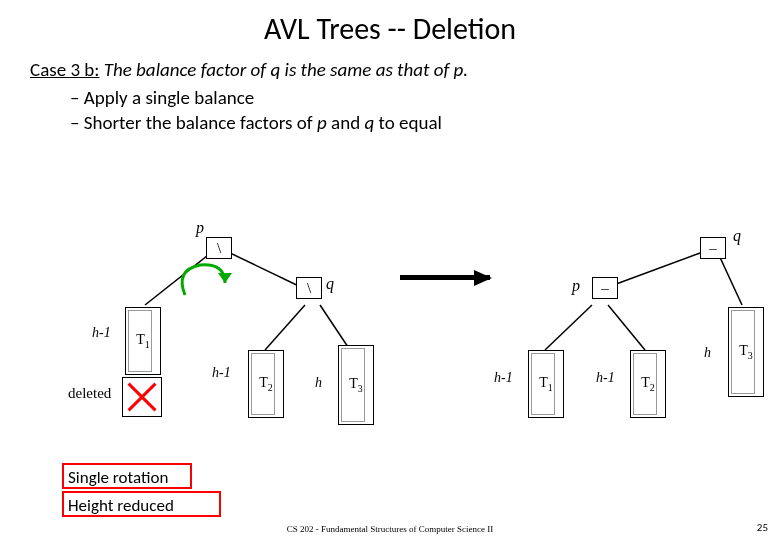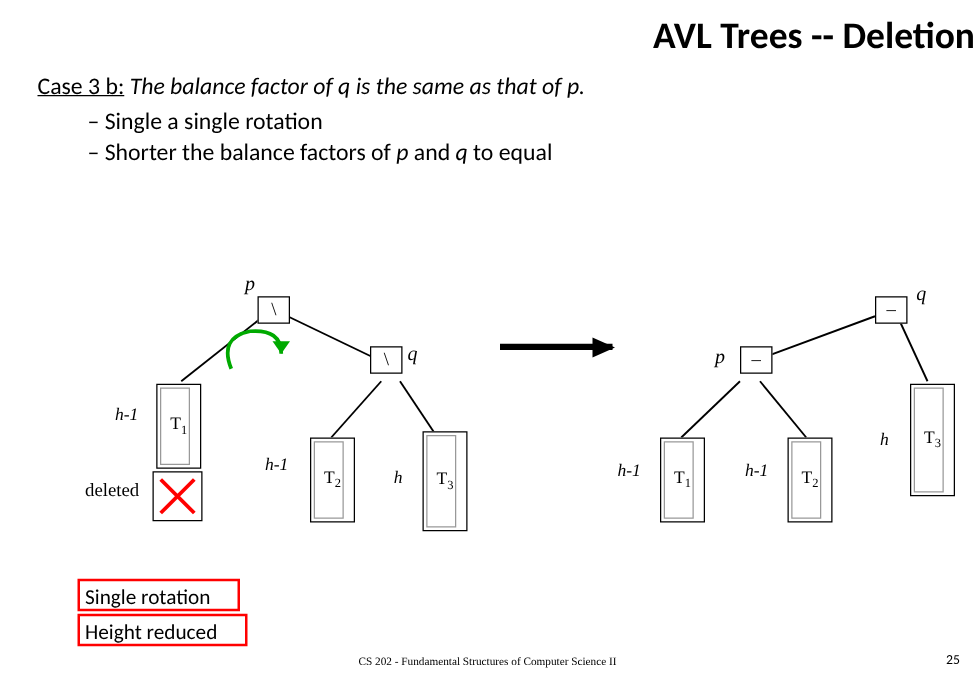--- a/index.html
+++ b/index.html
@@ -6,23 +6,23 @@
   body {
     margin: 0;
     width: 780px;
     height: 540px;
     font-family: "Times New Roman", Times, serif;
     background: #fff;
     position: relative;
     overflow: hidden;
   }
   .title {
-    text-align: right;
+    text-align: center;
     font-size: 30px;
-    font-weight: bold;
+    font-weight: normal;
     color: #000;
     margin-top: 10px;
     font-family: Calibri, Arial, sans-serif;
   }
   .body {
     padding: 10px 30px 0 30px;
     font-size: 19px;
     font-family: Calibri, Arial, sans-serif;
     line-height: 1.35;
   }
@@ -147,21 +147,21 @@
 
 <div class="title">AVL Trees -- Deletion</div>
 
 <div class="body">
   <div class="case-line">
     <span class="underline">Case 3 b:</span>
     <span> </span>
     <span class="italic">The balance factor of q is the same as that of p.</span>
   </div>
   <div class="bullets">
-    <div>Single a single rotation</div>
+    <div>Apply a single balance</div>
     <div>
       <span>Shorter the balance factors of </span><i>p</i><span> and </span><i>q</i><span> to equal</span>
     </div>
   </div>
 </div>
 
 <div class="diagram">
 
   <svg class="tree-lines" width="780" height="270">
 
@@ -231,18 +231,18 @@
     <div class="subtree-inner"></div>
     <div class="subtree-label"><span>T</span><sub>3</sub></div>
   </div>
   <div class="hlabel" style="left:704px;top:130px;">h</div>
 
 </div>
 
 <div class="highlight" style="left:62px;top:463px;width:130px;height:26px;">
   <div style="font-family:Calibri,Arial,sans-serif;font-size:17px;padding:2px 4px;">Single rotation</div>
 </div>
-<div class="highlight" style="left:62px;top:491px;width:136px;height:26px;">
+<div class="highlight" style="left:62px;top:491px;width:159px;height:26px;">
   <div style="font-family:Calibri,Arial,sans-serif;font-size:17px;padding:2px 4px;">Height reduced</div>
 </div>
 
 <div class="footer">CS 202 - Fundamental Structures of Computer Science II</div>
 <div class="page-num">25</div>
 
 </body></html>

